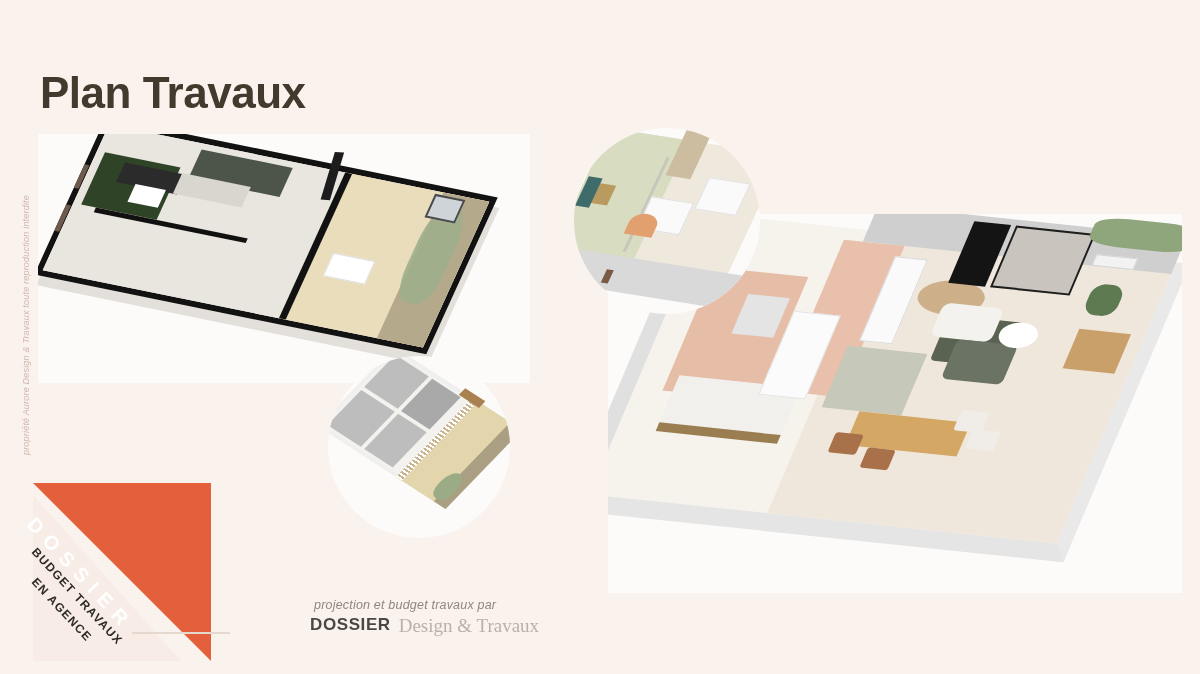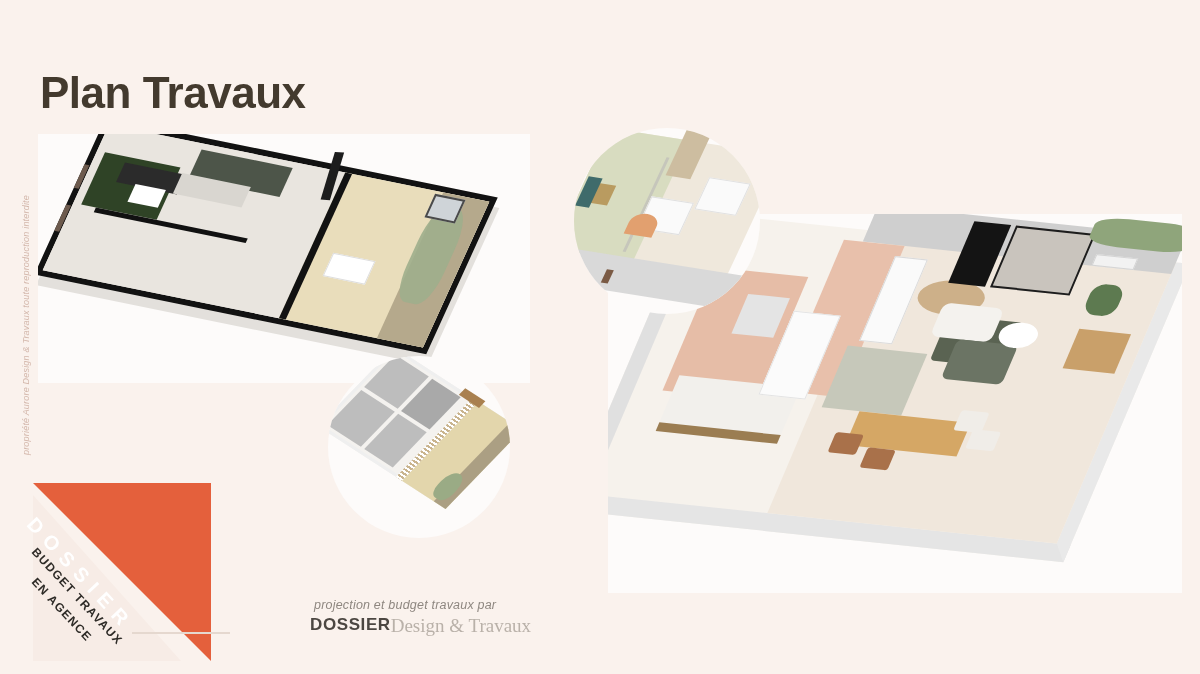--- a/index.html
+++ b/index.html
@@ -388,21 +388,21 @@
     font-size:12.5px; font-style:italic; color:#8e8780;
     letter-spacing:.2px; margin-left:4px;
   }
   #footer-logo-row { display:flex; align-items:flex-end; margin-top:3px; }
   #brand-aurore {
     font-size:17px; font-weight:bold; color:#4c4742;
     letter-spacing:.6px;
   }
   #brand-sub {
     font-family:"Liberation Serif", serif;
-    font-size:19px; color:#b9b1a9; 
+    font-size:19px; color:#b9b1a9; margin-left:8px;
     line-height:1;
     text-align:center;
   }
   #brand-underline {
     position:absolute; left:132px; top:42px; width:98px; height:1.5px;
     background:#e5d8cf;
   }
 </style>
 </head>
 <body>

